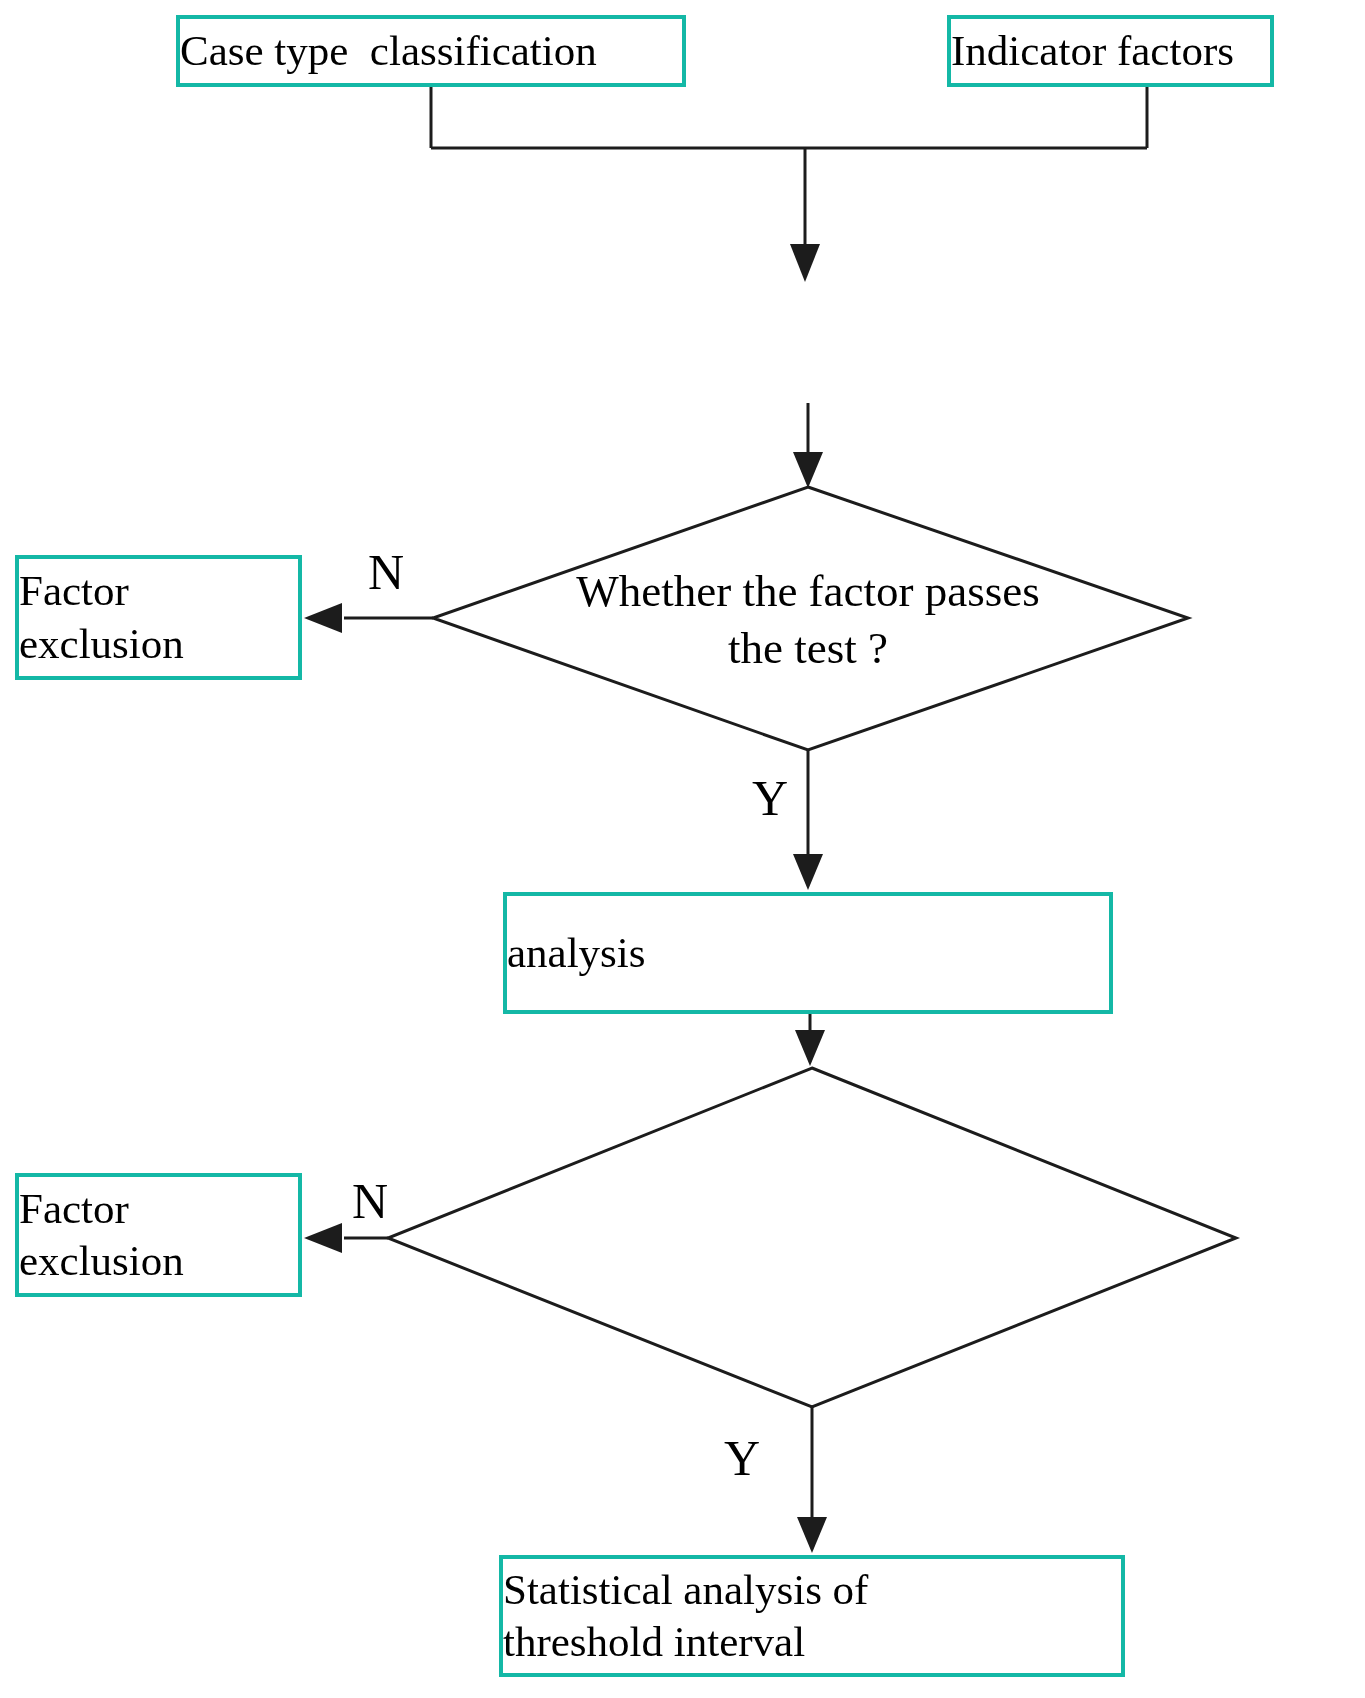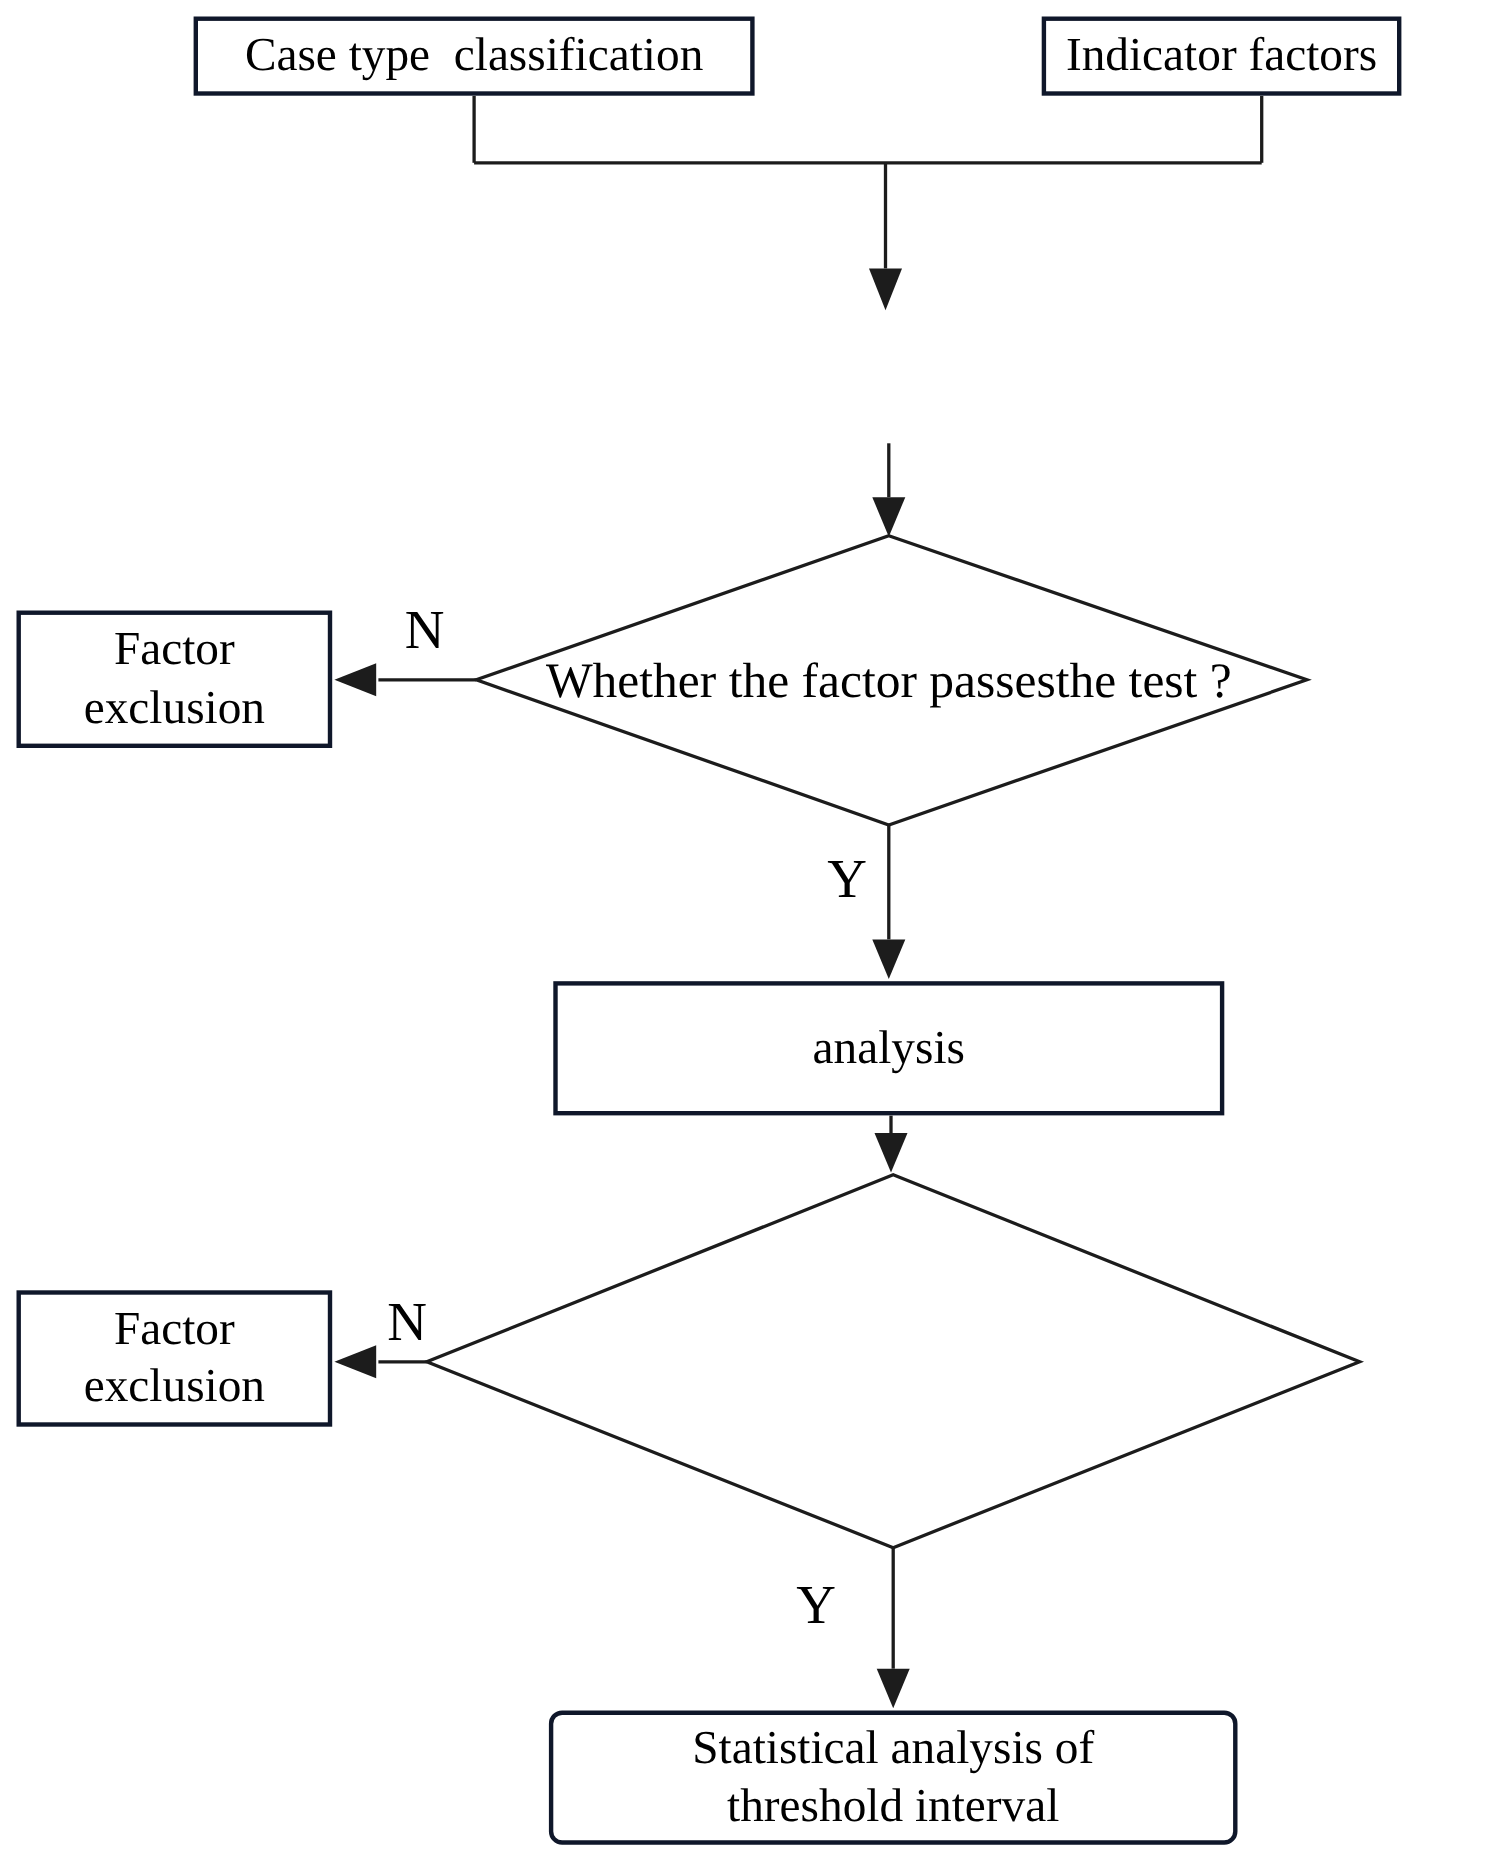--- a/index.html
+++ b/index.html
@@ -14,33 +14,34 @@
   }
   svg.layer {
     position: absolute;
     left: 0; top: 0;
     width: 1365px; height: 1698px;
   }
   .box {
     position: absolute;
     box-sizing: border-box;
     background: #ffffff;
-    border: 4px solid #0f172a;
+    border: 4px solid #14b8a6;
     display: flex;
     flex-direction: column;
-    align-items: center;
+    align-items: flex-start;
     justify-content: center;
     text-align: center;
     font-size: 43px;
     line-height: 1.21;
     white-space: pre;
   }
   .diamond-text {
     position: absolute;
     display: flex;
+    flex-direction: column;
     align-items: center;
     justify-content: center;
     text-align: center;
     font-size: 45px;
     line-height: 1.27;
     white-space: pre;
     pointer-events: none;
   }
   .edge-label {
     position: absolute;
@@ -51,21 +52,21 @@
     justify-content: center;
     font-size: 50px;
   }
   
   .n-case      { left: 176px;  top: 15px;   width: 510px; height: 72px; }
   .n-indicator { left: 947px;  top: 15px;   width: 327px; height: 72px; }
   .n-kruskal   { left: 498px;  top: 280px;  width: 614px; height: 123px; }
   .n-excl1     { left: 15px;   top: 555px;  width: 287px; height: 125px; }
   .n-multiple  { left: 503px;  top: 892px;  width: 610px; height: 122px; }
   .n-excl2     { left: 15px;   top: 1173px; width: 287px; height: 124px; }
-  .n-stat      { left: 499px;  top: 1555px; width: 626px; height: 122px; border-radius: 12px; }
+  .n-stat      { left: 499px;  top: 1555px; width: 626px; height: 122px; }
   .t-dec1      { left: 478px;  top: 530px;  width: 660px; height: 180px; }
   .t-dec2      { left: 462px;  top: 1158px; width: 700px; height: 180px; }
   .lbl-n1 { left: 354px; top: 544px; }
   .lbl-y1 { left: 738px; top: 770px; }
   .lbl-n2 { left: 338px; top: 1173px; }
   .lbl-y2 { left: 710px; top: 1430px; }
 </style>
 </head>
 <body>
 

